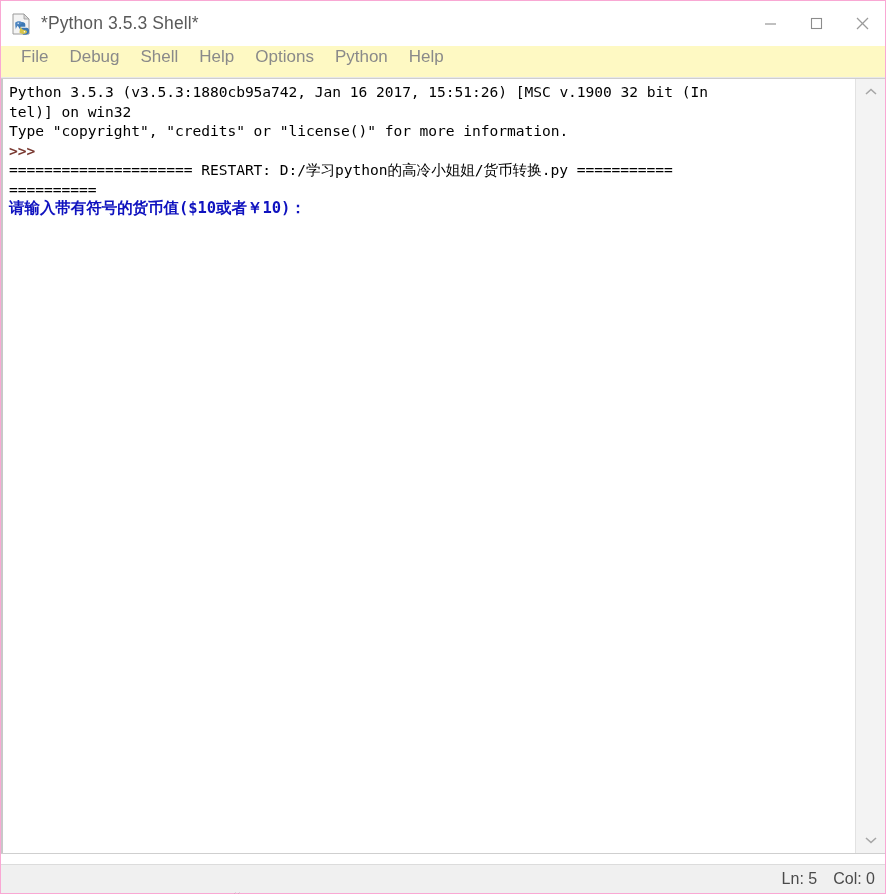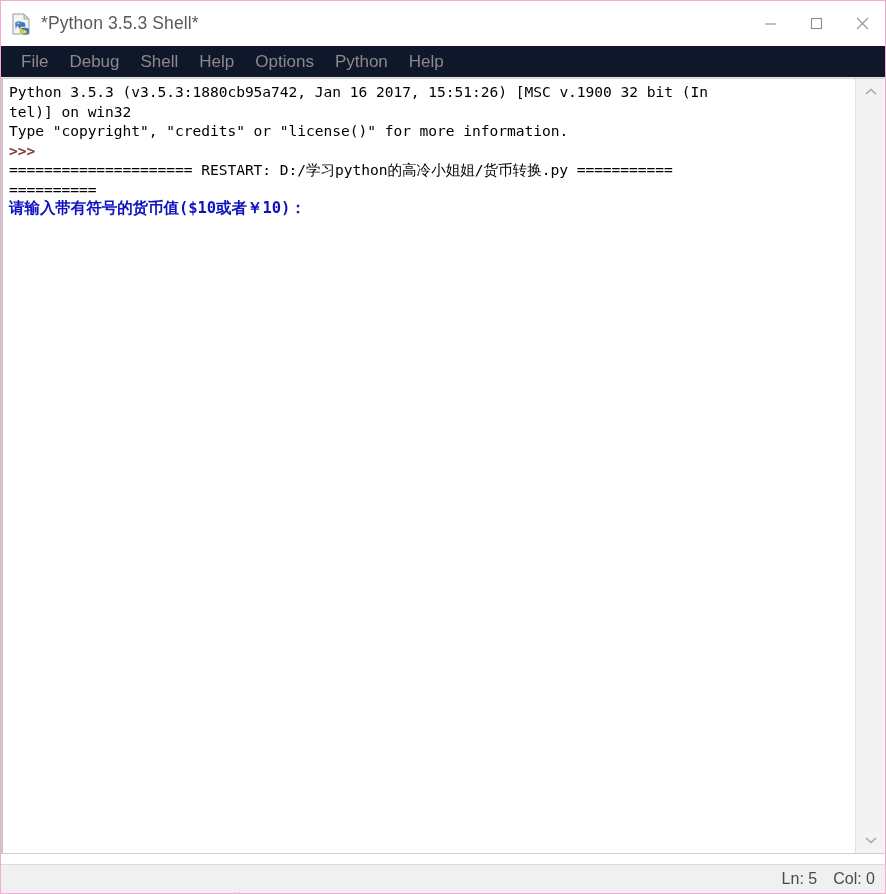--- a/index.html
+++ b/index.html
@@ -61,23 +61,22 @@
     right: 0px;
     top: 0px;
     display: flex;
   }
   .wbtn svg { display: block; }
 
   
   #menubar {
     height: 32px;
     min-height: 32px;
-    background: #0f172a;
-    display: flex;
-    align-items: center;
+    background: #fef9c3;
+    display: flex;
     padding-left: 10px;
     border-bottom: 1px solid #e8e8e8;
     box-sizing: border-box;
   }
   .menu-item {
     font-size: 17px;
     color: #8a8a8a;
     font-family: "Liberation Sans", sans-serif;
     padding: 0 11px 0 10px;
     white-space: nowrap;

